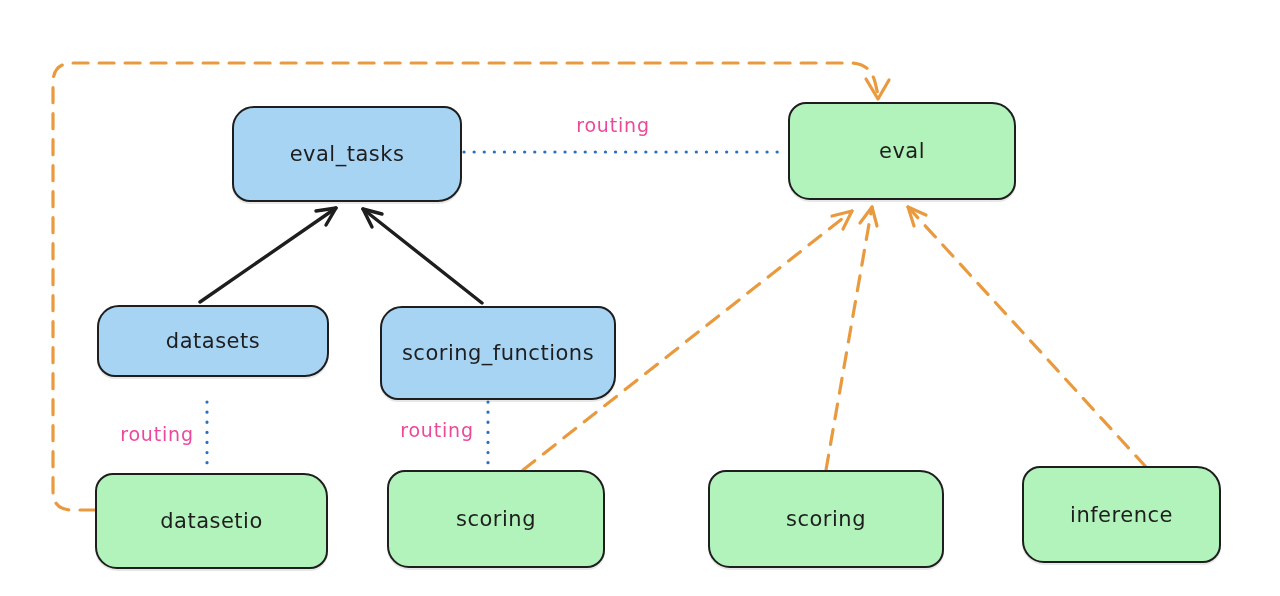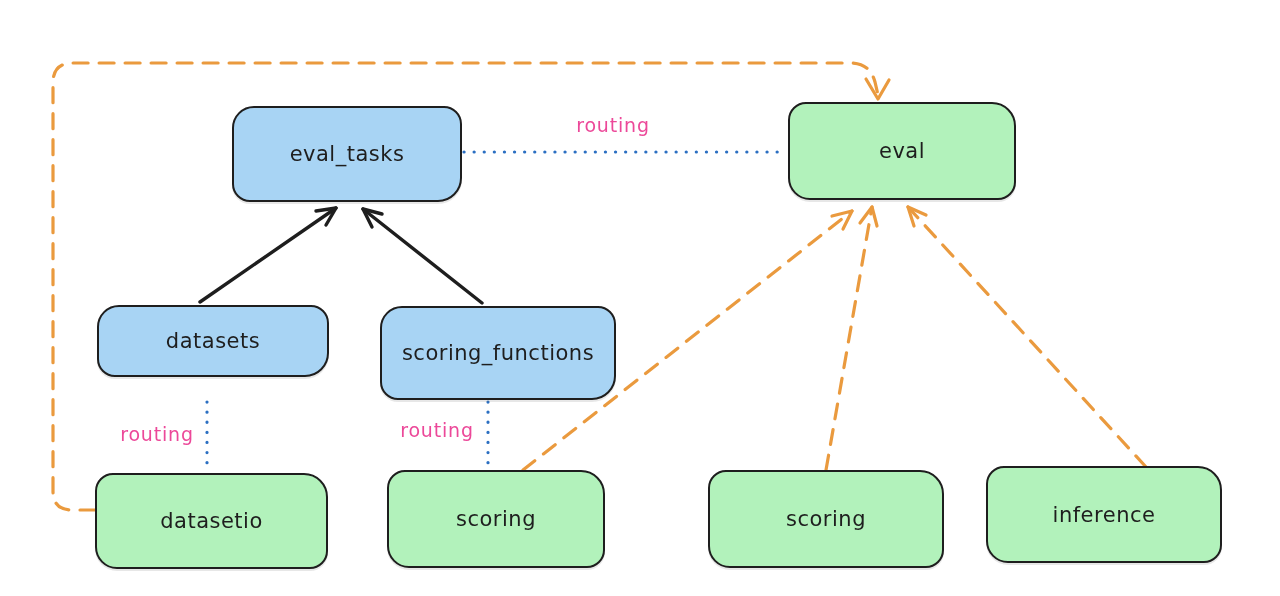--- a/index.html
+++ b/index.html
@@ -109,21 +109,21 @@
   </div>
 
   <div class="node green" style="left:387px; top:470px; width:218px; height:98px;">
     <span>scoring</span>
   </div>
 
   <div class="node green" style="left:708px; top:470px; width:236px; height:98px;">
     <span>scoring</span>
   </div>
 
-  <div class="node green" style="left:986px; top:466px; width:236px; height:97px;">
+  <div class="node green" style="left:1022px; top:466px; width:199px; height:97px;">
     <span>inference</span>
   </div>
 
   <div class="edge-label" style="left:563px; top:114px; width:100px;">routing</div>
 
   <div class="edge-label" style="left:114px; top:423px; width:86px;">routing</div>
 
   <div class="edge-label" style="left:394px; top:419px; width:86px;">routing</div>
 
 </div>

